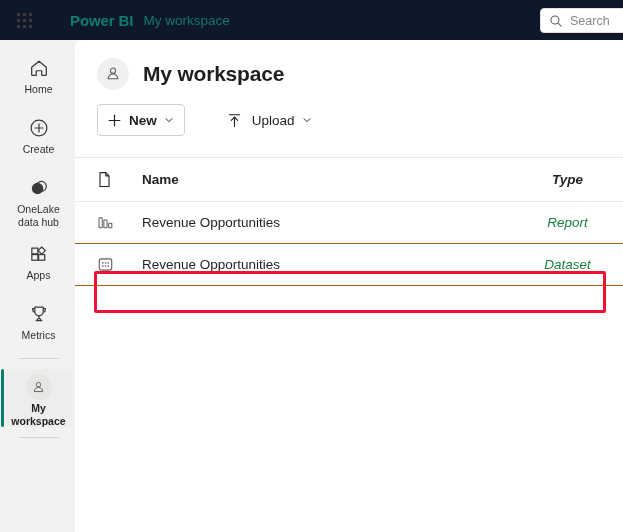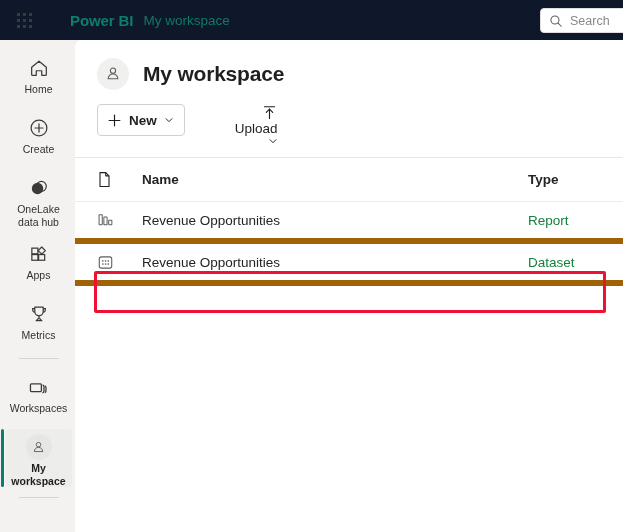--- a/index.html
+++ b/index.html
@@ -109,48 +109,48 @@
   }
   #new-button {
     display: flex; align-items: center; height: 32px; padding: 0 10px 0 9px;
     border: 1px solid #d1d1d1; border-radius: 4px; background: #ffffff;
     cursor: pointer;
   }
   #new-button .tlabel {
     font-size: 13.5px; font-weight: bold; color: #201f1e; margin-left: 7px;
   }
   .tbar-btn {
-    display: flex; align-items: flex-end; height: 32px; padding: 0 9px;
-    border-radius: 4px; background: transparent; border: none; cursor: pointer; flex-direction: column;
+    display: flex; align-items: center; height: 32px; padding: 0 9px;
+    border-radius: 4px; background: transparent; border: none; cursor: pointer;
   }
   .tbar-btn .tlabel {
     font-size: 13.5px; color: #201f1e; margin-left: 9px;
   }
   .chev { margin-left: 7px; line-height: 0; }
 
   #toolbar-divider {
     position: absolute; left: 0; top: 117px; width: 548px; height: 1px;
     background: #e8e6e4;
   }
 
   
   #table { position: absolute; left: 0; top: 118px; width: 548px; }
   #table-head {
     display: flex; align-items: center; height: 44px;
     padding: 0 0 0 22px; border-bottom: 1px solid #edebe9;
   }
   .col-icon { width: 45px; flex: 0 0 auto; display: flex; align-items: center; }
   .col-name { flex: 1 1 auto; }
-  .col-type { width: 95px; flex: 0 0 auto; text-align: left; padding-right: 16px; }
+  .col-type { width: 95px; flex: 0 0 auto; text-align: center; padding-right: 16px; font-style: italic; }
   #table-head .hdr {
     font-size: 13.5px; font-weight: bold; color: #242424;
   }
   .table-row {
     display: flex; align-items: center; height: 42px;
-    padding: 0 0 0 22px; border-bottom: 6px solid #a16207;
+    padding: 0 0 0 22px; border-bottom: 1px solid #a16207;
     cursor: pointer; position: relative; background: #ffffff;
   }
   .table-row .cell-name {
     font-size: 13.5px; color: #242424;
   }
   .table-row .cell-type {
     font-size: 13.5px; color: #15803d;
   }
   .row-icon { line-height: 0; }
 
@@ -252,30 +252,20 @@
           <line x1="12" y1="14" x2="12" y2="17"></line>
           <line x1="8.9" y1="19.3" x2="15.1" y2="19.3" stroke-linecap="round"></line>
           <path d="M9.8 19.3c0-1.3.9-2.3 2.2-2.3s2.2 1 2.2 2.3" stroke-linejoin="round"></path>
         </svg>
       </span>
       <span class="nlabel">Metrics</span>
     </div>
 
     <div class="nav-divider"></div>
 
-    <div class="nav-item">
-      <span class="nicon">
-        <svg width="23" height="23" viewBox="0 0 24 24" fill="none" stroke="#3b3a39" stroke-width="1.35">
-          <rect x="3.6" y="8.2" width="11.4" height="8" rx="1"></rect>
-          <path d="M16.3 9.3c.9.3 1.4 1 1.4 2v4.3c0 1.1-.6 1.8-1.6 2"></path>
-          <path d="M18.6 10.3c.8.4 1.2 1 1.2 1.9v3.2c0 .9-.4 1.5-1.1 1.9"></path>
-        </svg>
-      </span>
-      <span class="nlabel">Workspaces</span>
-    </div>
 
     <div class="nav-item selected">
       <div class="nav-sel-bar"></div>
       <span class="nicon">
         <span class="avatar-circ">
           <svg width="15" height="15" viewBox="0 0 20 20" fill="none" stroke="#605e5c" stroke-width="1.25">
             <circle cx="10" cy="6.2" r="3"></circle>
             <path d="M4.4 15.4a5.6 5.6 0 0 1 11.2 0z" stroke-linejoin="round"></path>
           </svg>
         </span>

